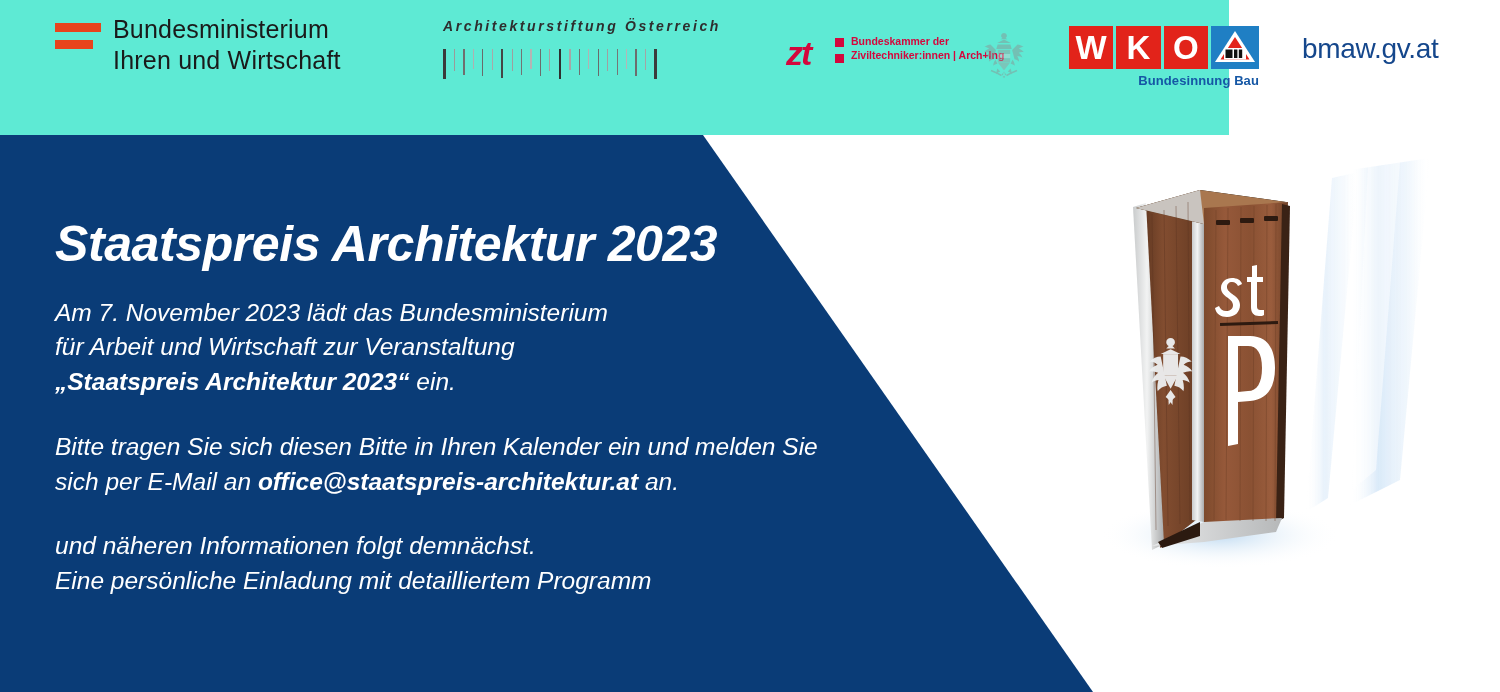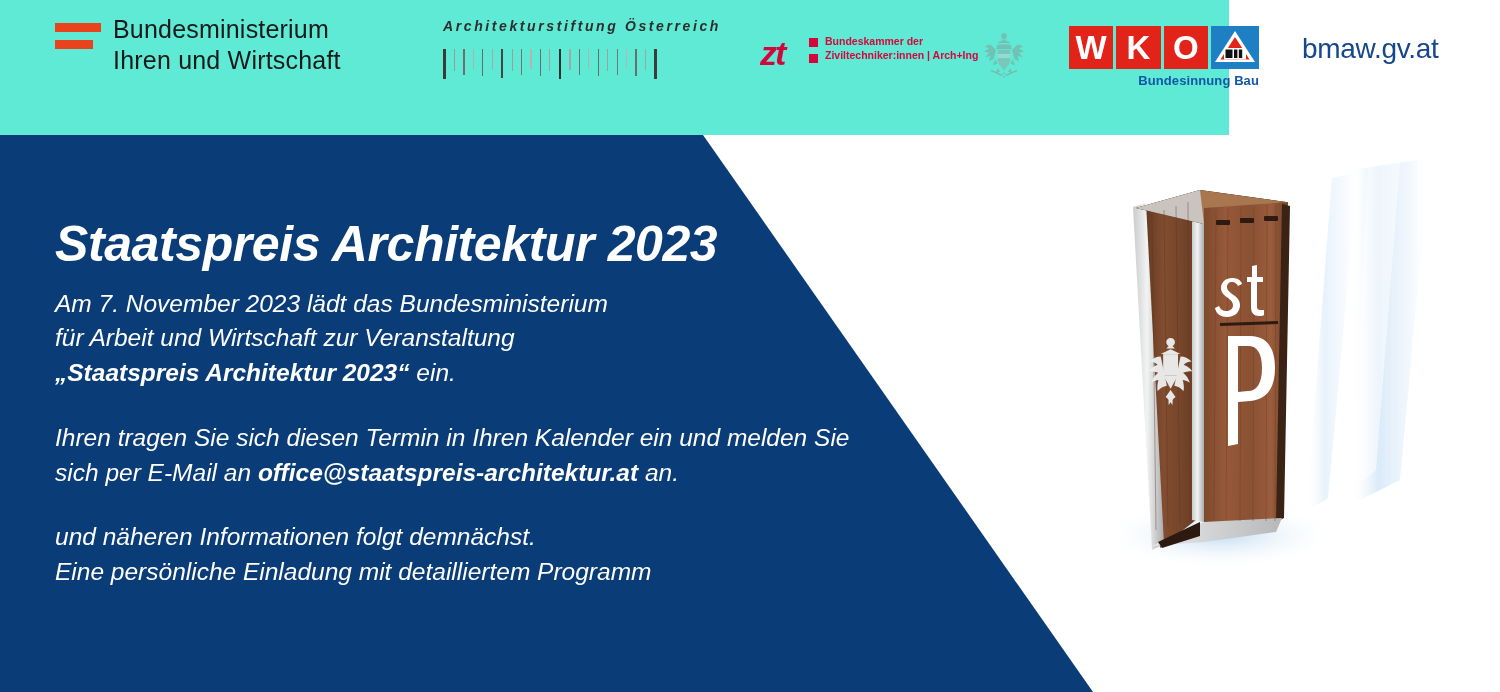--- a/index.html
+++ b/index.html
@@ -31,21 +31,21 @@
   
   .asoe-logo{ position:absolute; left:443px; top:18px; width:258px; }
   .asoe-logo .asoe-name{
     font-size:14px; font-weight:700; color:#2e2e2e;
     letter-spacing:2.6px; white-space:nowrap;font-style:italic;
   }
   .asoe-bars{ margin-top:15px; height:30px; display:flex; align-items:flex-start; gap:0; }
   .asoe-bars i{ display:block; background:#555; margin-right:8.2px; }
 
   
-  .zt-logo{ position:absolute; left:760px; top:28px; display:flex; align-items:flex-start; }
+  .zt-logo{ position:absolute; left:786px; top:28px; display:flex; align-items:flex-start; }
   .zt-mark{ position:relative; width:58px; height:42px; flex:0 0 auto; }
   .zt-mark .ztz{
     position:absolute; left:0; top:8px; font-size:34px; line-height:34px;
     font-weight:700; font-style:italic; color:#d4073d; letter-spacing:-2px;
   }
   .zt-mark .dot{ position:absolute; right:0; width:9px; height:9px; background:#d4073d; }
   .zt-mark .dot.d1{ top:10px; }
   .zt-mark .dot.d2{ top:26px; }
   .zt-text{ margin-left:7px; margin-top:6px; line-height:1.35; }
   .zt-text div{ font-size:10.5px; font-weight:700; color:#d4073d; white-space:nowrap; }
@@ -80,21 +80,21 @@
     clip-path:polygon(0 0, 703px 0, 1093px 557px, 0 557px);
   }
   .content{ position:absolute; left:55px; top:218px; width:900px; color:#fff;font-style:italic; }
   .headline{
     font-size:50px; font-weight:700; letter-spacing:-.4px; line-height:1.05;
     white-space:nowrap; color:#ffffff;
   }
   .para{
     margin-top:30px; font-size:24.5px; line-height:1.42; color:#ffffff; font-weight:400;
   }
-  .para.p1{ margin-top:16px; }
+  .para.p1{ margin-top:25px; }
   .para b{ font-weight:700; }
   .para .ln{ display:block; white-space:nowrap; }
 
   
   .trophy-art{ position:absolute; left:1100px; top:150px; width:400px; height:470px; }
 </style>
 </head>
 <body>
 
 <div class="stage">
@@ -205,21 +205,21 @@
   <div class="content">
     <div class="headline">Staatspreis Architektur 2023</div>
 
     <div class="para p1">
       <span class="ln">Am 7. November 2023 lädt das Bundesministerium</span>
       <span class="ln">für Arbeit und Wirtschaft zur Veranstaltung</span>
       <span class="ln"><b><span>„</span><span>Staatspreis Architektur 2023</span><span>“</span></b><span> ein.</span></span>
     </div>
 
     <div class="para">
-      <span class="ln">Ihren tragen Sie sich diesen Termin in Ihren Kalender ein und melden Sie</span>
+      <span class="ln">Bitte tragen Sie sich diesen Bitte in Ihren Kalender ein und melden Sie</span>
       <span class="ln"><span>sich per E-Mail an </span><b>office@staatspreis-architektur.at</b><span> an.</span></span>
     </div>
 
     <div class="para">
       <span class="ln">und näheren Informationen folgt demnächst.</span>
       <span class="ln">Eine persönliche Einladung mit detailliertem Programm</span>
     </div>
   </div>
 
   <div class="trophy-art">

